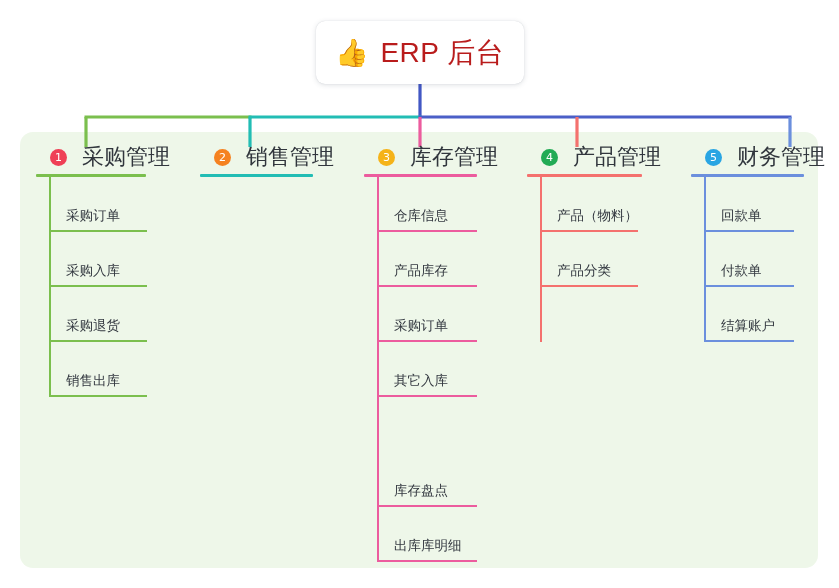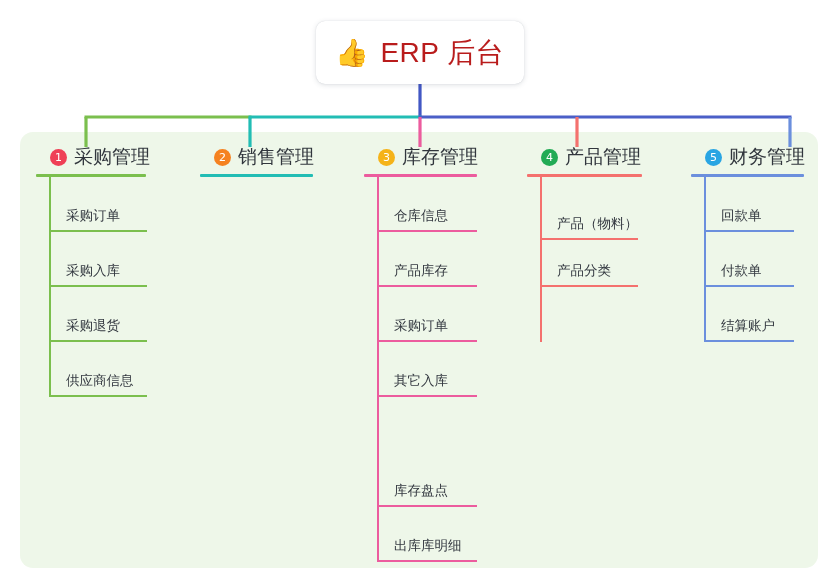--- a/index.html
+++ b/index.html
@@ -93,23 +93,24 @@
     height: 17px;
     border-radius: 50%;
     color: #ffffff;
     font-size: 11px;
     line-height: 17px;
     text-align: center;
     font-family: "DejaVu Sans", sans-serif;
     flex: 0 0 auto;
   }
   .col-title {
-    font-size: 19px;
+    font-size: 22px;
     color: #31363d;
     white-space: nowrap;
+    margin-left: 8px;
   }
   .header-rule {
     height: 3px;
     margin-top: 5px;
     border-radius: 1px;
   }
 
   .leaf-area {
     position: relative;
   }
@@ -180,21 +181,21 @@
           </div>
           <div class="leaf" style="top: 55px; width: 98px;">
             <div class="leaf-label">采购入库</div>
             <div class="leaf-rule" style="width: 98px; background: rgb(123, 191, 78);"></div>
           </div>
           <div class="leaf" style="top: 110px; width: 98px;">
             <div class="leaf-label">采购退货</div>
             <div class="leaf-rule" style="width: 98px; background: rgb(123, 191, 78);"></div>
           </div>
           <div class="leaf" style="top: 165px; width: 98px;">
-            <div class="leaf-label">供应商信息</div>
+            <div class="leaf-label">销售出库</div>
             <div class="leaf-rule" style="width: 98px; background: rgb(123, 191, 78);"></div>
           </div>
         </div>
       </div>
       <div class="column" style="left: 200px;">
         <div class="col-header">
           <span class="badge" style="background: rgb(245, 130, 32);">2</span>
           <span class="col-title">销售管理</span>
         </div>
         <div class="header-rule" style="width: 113px; background: rgb(34, 189, 180);"></div>
@@ -234,21 +235,21 @@
         </div>
       </div>
       <div class="column" style="left: 527px;">
         <div class="col-header">
           <span class="badge" style="background: rgb(34, 171, 85);">4</span>
           <span class="col-title">产品管理</span>
         </div>
         <div class="header-rule" style="width: 115px; background: rgb(244, 113, 110);"></div>
         <div class="leaf-area" style="height: 165px;">
           <div class="trunk" style="height: 165px; background: rgb(244, 113, 110);"></div>
-          <div class="leaf" style="top: 8px; width: 98px;">
+          <div class="leaf" style="top: 0px; width: 98px;">
             <div class="leaf-label">产品（物料）</div>
             <div class="leaf-rule" style="width: 98px; background: rgb(244, 113, 110);"></div>
           </div>
           <div class="leaf" style="top: 55px; width: 98px;">
             <div class="leaf-label">产品分类</div>
             <div class="leaf-rule" style="width: 98px; background: rgb(244, 113, 110);"></div>
           </div>
         </div>
       </div>
       <div class="column" style="left: 691px;">

